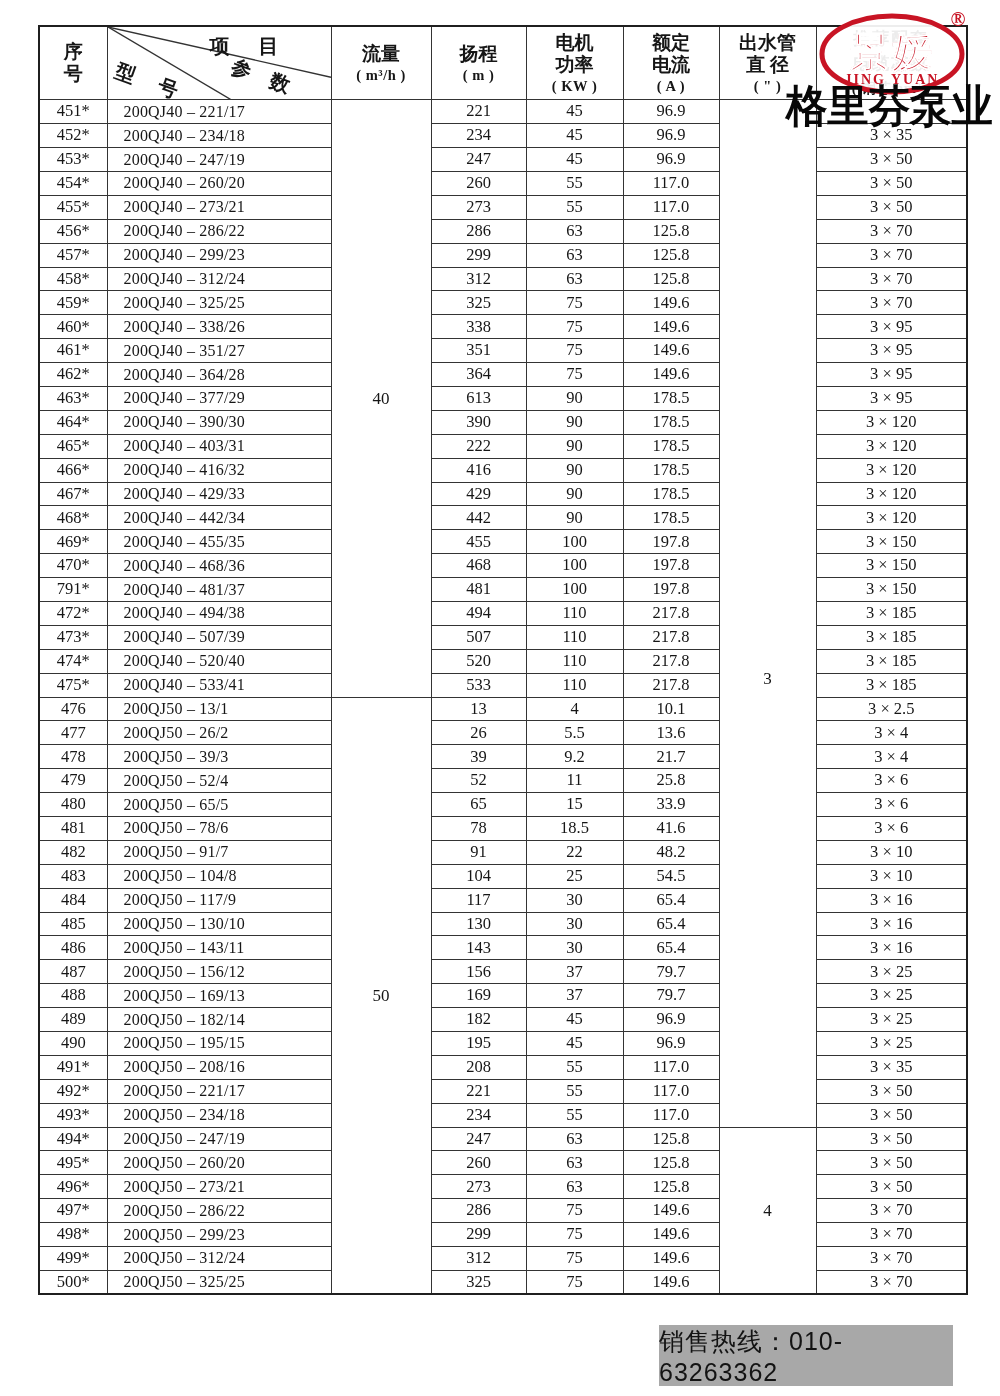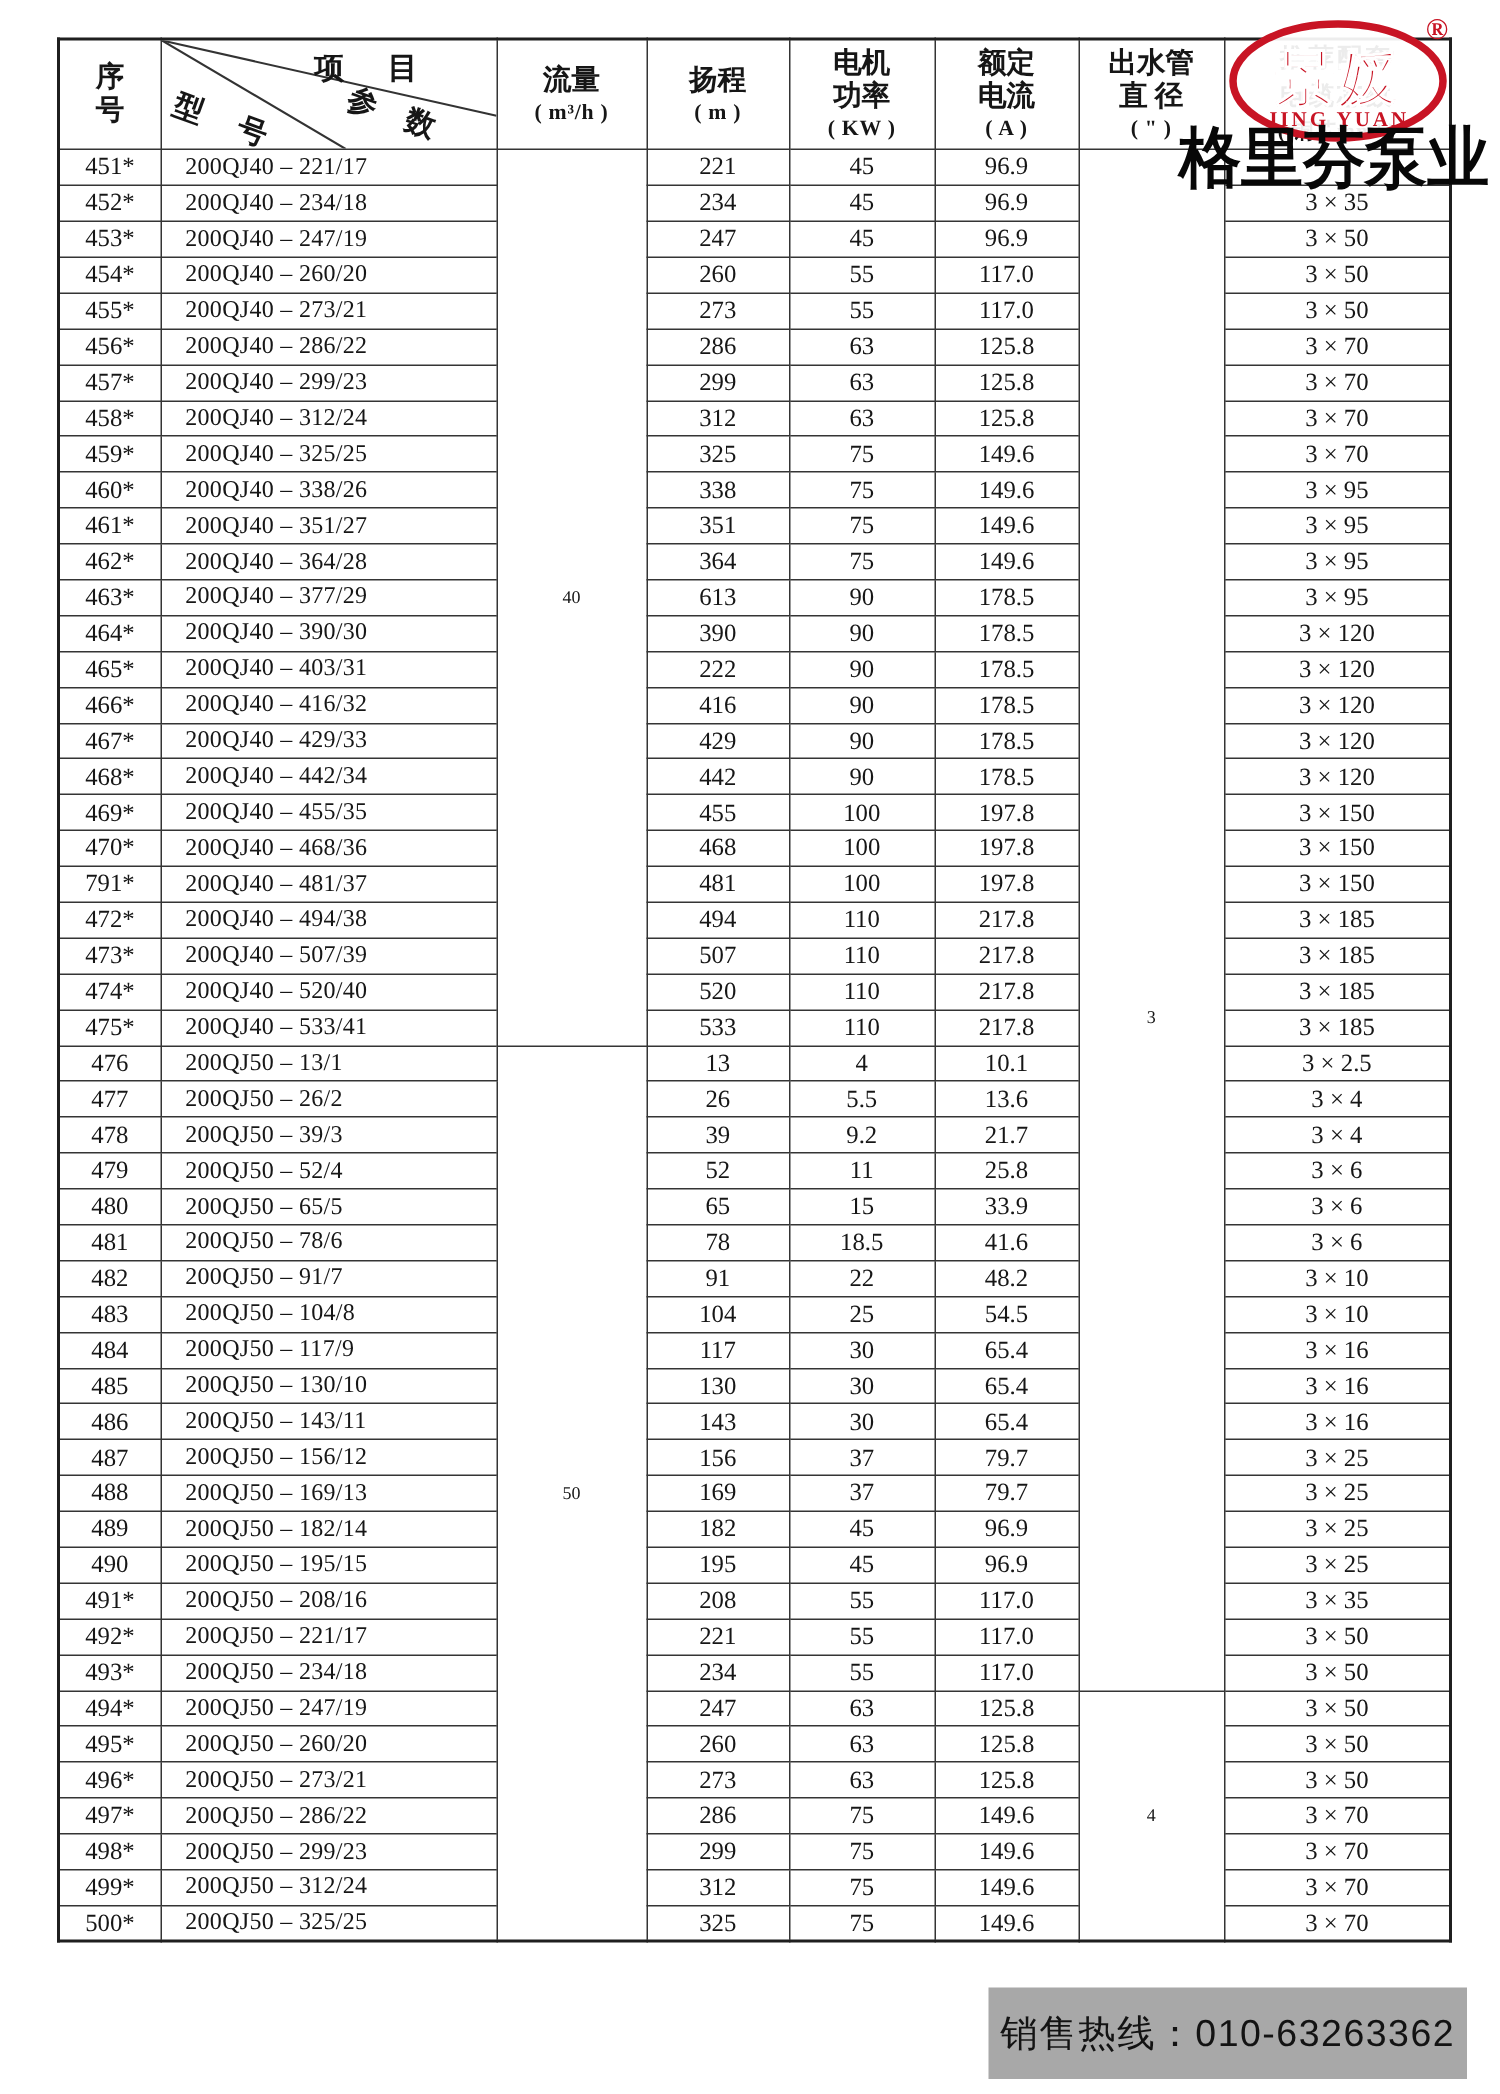--- a/index.html
+++ b/index.html
@@ -8,21 +8,21 @@
 
   table.spec{position:absolute;left:38px;top:25px;width:928px;border-collapse:collapse;table-layout:fixed;
     border:2px solid #1f1f1f;}
   th,td{border:1px solid #343434;padding:0;color:#161616;}
   thead tr{height:72px;}
   tbody tr{height:23.9px;}
   th{font-weight:bold;font-size:19px;vertical-align:middle;text-align:center;line-height:1.15;}
   th .unit{font-size:14.5px;letter-spacing:0.5px;margin-top:2px;}
   td{font-size:16.5px;text-align:center;vertical-align:middle;line-height:1;}
   td.model{text-align:left;padding-left:16px;font-size:16px;letter-spacing:0.2px;}
-  td.merged{font-size:12px;}
+  td.merged{font-size:17px;}
   td.outlet-pad{padding-top:130px;}
 
   
   th.model-hdr{position:relative;}
   th.model-hdr svg{position:absolute;left:0;top:0;width:100%;height:100%;}
   th.model-hdr .lab{position:absolute;font-size:20px;font-weight:bold;white-space:nowrap;}
   th.model-hdr .lab-item{right:40px;top:8px;letter-spacing:12px;}
   th.model-hdr .lab-model{left:12px;top:32px;letter-spacing:10px;transform:rotate(20deg);transform-origin:left top;}
   th.model-hdr .lab-param{left:128px;top:28px;letter-spacing:8px;transform:rotate(20deg);transform-origin:left top;}
 
@@ -37,21 +37,21 @@
   .logo .en{font-size:14px;font-weight:bold;fill:#c81424;letter-spacing:2px;}
   .logo .reg{font-size:20px;font-weight:bold;fill:#c81424;}
 
   
   .watermark{position:absolute;left:786px;top:84px;z-index:6;
     font-family:"Liberation Sans","DejaVu Sans",sans-serif;
     font-size:44px;font-weight:900;color:#070707;letter-spacing:0px;line-height:1;white-space:nowrap;
     transform:scaleX(0.94);transform-origin:left top;}
 
   
-  .hotline{position:absolute;left:659px;top:1325px;width:319px;height:61px;background:#a8a8a8;
+  .hotline{position:absolute;left:659px;top:1325px;width:294px;height:61px;background:#a8a8a8;
     display:flex;align-items:center;justify-content:center;
     font-family:"Liberation Sans","DejaVu Sans",sans-serif;font-size:25px;font-weight:500;
     color:#131313;letter-spacing:1px;z-index:4;}
 </style>
 </head>
 <body>
 
 <div class="page">
 
   <table class="spec">

